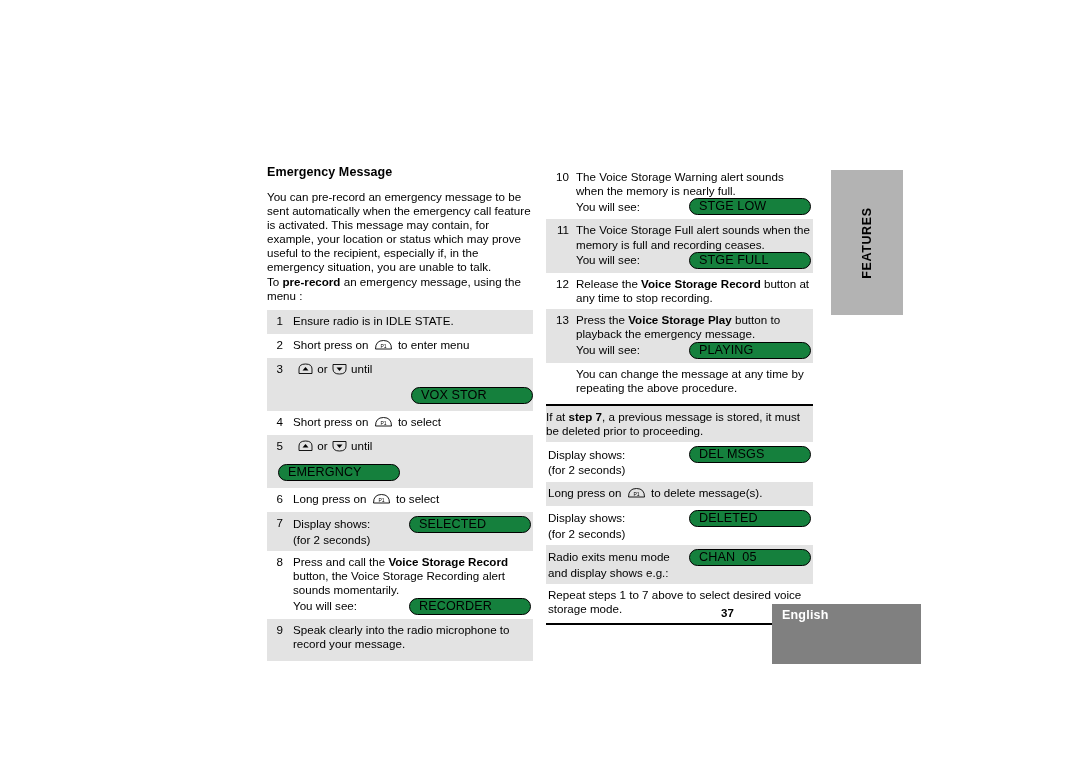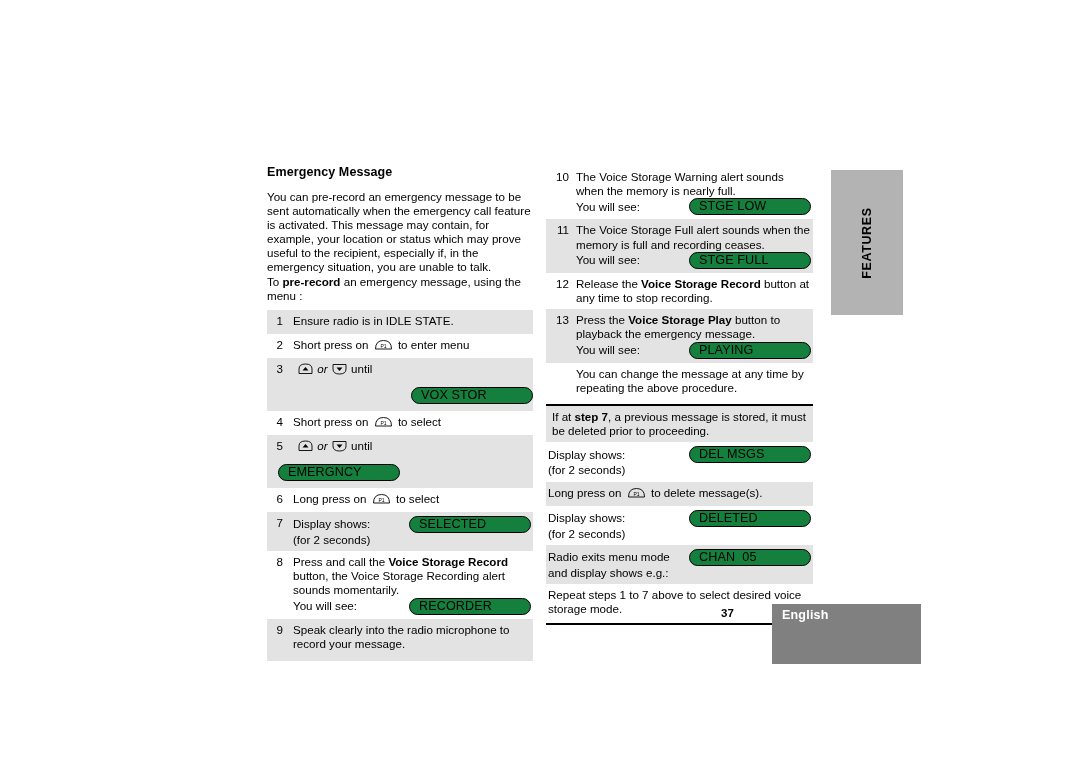--- a/index.html
+++ b/index.html
@@ -127,21 +127,21 @@
   }
   .icon-updown {
     display: inline-block;
     width: 15px;
     height: 12px;
     vertical-align: -2px;
     margin: 0 1px;
   }
   .icon-p1 svg, .icon-updown svg { display: block; }
 
-  .ital { font-style: italic; }
+  .ital { }
 
   
   .features-tab {
     position: absolute;
     left: 831px;
     top: 170px;
     width: 72px;
     height: 145px;
     background: #b3b3b3;
   }
@@ -417,21 +417,21 @@
         <div class="txt">
           <span class="line">You can change the message at any time by</span>
           <span class="line">repeating the above procedure.</span>
         </div>
       </div>
     </div>
 
     <div class="rule-thick"></div>
 
     <div class="row shaded">
-      <div class="rowinner noindent" style="padding-left:6px;">
+      <div class="rowinner noindent" style="padding-left:0;">
         <div class="num"></div>
         <div class="txt">
           <span class="line"><span>If at </span><b>step 7</b><span>, a previous message is stored, it must</span></span>
           <span class="line">be deleted prior to proceeding.</span>
         </div>
       </div>
     </div>
 
     <div class="row plain">
       <div class="rowinner noindent" style="padding-left:2px;">

